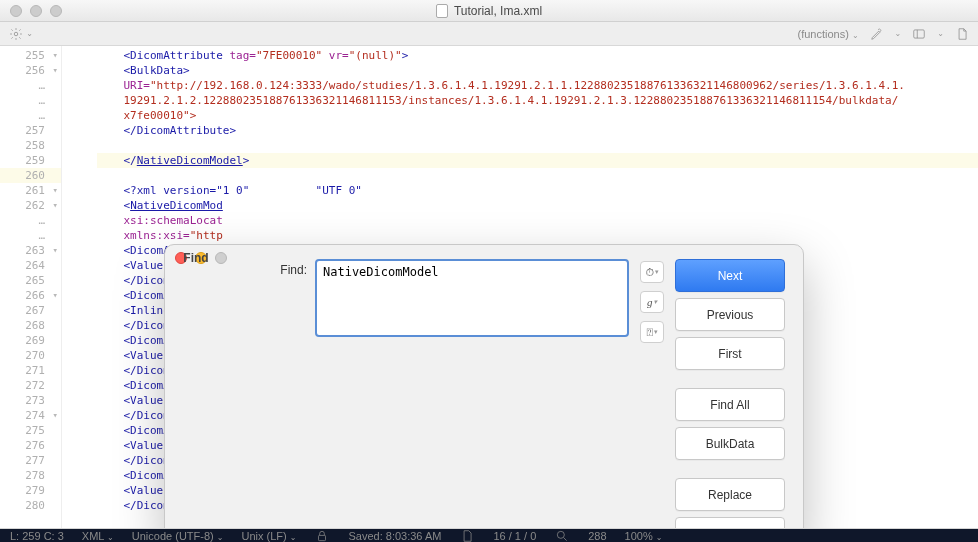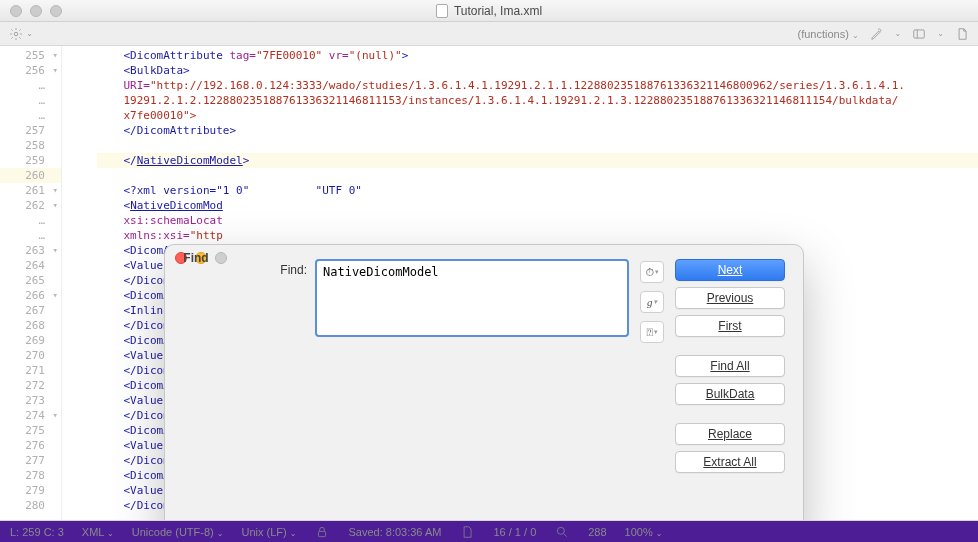--- a/index.html
+++ b/index.html
@@ -18,38 +18,38 @@
   .gutter div { height: 15px; line-height: 15px; padding-right: 16px; position: relative; }
   .gutter .fold::after { content: "▾"; position: absolute; right: 3px; top: 0; font-size: 9px; color: #b8b8b8; }
   .code { flex: 1; font-family: Menlo, Consolas, monospace; font-size: 11px; line-height: 15px; padding-top: 2px; padding-left: 4px; white-space: pre; color: #333; position: relative; }
   .code .row { height: 15px; }
   .hl-line { background: #fdfbe8; display: block; width: 100%; }
   .tag { color: #1a1aa8; }
   .attr { color: #9b2393; }
   .str { color: #b32d1e; }
   .text { color: #333; }
   .link { color: #1a1aa8; text-decoration: underline; }
-  .statusbar { height: 22px; background: #4c1d95; border-top: 1px solid #d5d5d5; display: flex; align-items: center; padding: 0 10px; color: #8a8a8a; font-size: 11px; gap: 18px; }
+  .statusbar { height: 14px; background: #0f172a; border-top: 1px solid #d5d5d5; display: flex; align-items: center; padding: 0 10px; color: #8a8a8a; font-size: 11px; gap: 18px; }
 
   
   .find-dialog { position: absolute; left: 164px; top: 198px; width: 640px; height: 294px; background: #f1f1f1; border: 1px solid #c8c8c8; border-radius: 10px; box-shadow: 0 20px 50px rgba(0,0,0,0.25); display: flex; }
   .find-titlebar { height: 26px; display: flex; align-items: center; padding-left: 10px; position: relative; }
   .find-traffic { display: flex; gap: 8px; }
   .ftl { width: 12px; height: 12px; border-radius: 6px; }
   .ftl.red { background: #ff5f57; border: 0.5px solid #e24640; }
   .ftl.yel { background: #febc2e; border: 0.5px solid #dca019; }
   .ftl.grn { background: #cfcfcf; border: 0.5px solid #b8b8b8; }
   .find-title { position: absolute; left:0; right:0; text-align:center; font-size: 12px; font-weight: 600; color:#444; pointer-events:none; }
   .find-body { flex:1; display: grid; grid-template-columns: 70px 1fr 30px 110px; grid-template-rows: auto auto auto auto; column-gap: 8px; row-gap: 10px; padding: 14px 18px 14px 10px; align-items: start; }
   .lbl { text-align: right; color: #333; font-size: 12px; padding-top: 4px; }
   .ta { width: 100%; height: 78px; border: 2px solid #5a8ed6; border-radius: 4px; background: #fff; padding: 4px 6px; font-family: Menlo, monospace; font-size: 12px; resize: none; outline: none; }
   .sidecol { display: flex; flex-direction: column; gap: 8px; align-items: center; padding-top: 2px; }
   .sidebtn { width: 24px; height: 22px; border: 1px solid #cfcfcf; border-radius: 4px; background: #fff; display:flex; align-items:center; justify-content:center; font-size: 11px; color:#555; }
   .btncol { display: flex; flex-direction: column; gap: 6px; }
-  .btn { height: 22px; border-radius: 4px; border: 1px solid #c8c8c8; background: #fff; font-size: 12px; color:#333; display:flex; align-items:center; justify-content:center; cursor:pointer; box-shadow: 0 1px 0 rgba(0,0,0,0.03); text-decoration: underline; }
+  .btn { height: 33px; border-radius: 4px; border: 1px solid #c8c8c8; background: #fff; font-size: 12px; color:#333; display:flex; align-items:center; justify-content:center; cursor:pointer; box-shadow: 0 1px 0 rgba(0,0,0,0.03); }
   .btn.primary { background: linear-gradient(#5ea0ff,#2f7af0); color:#fff; border-color:#2f6fd8; }
   .spacer6 { height: 6px; }
 
   .icon-svg { width:14px; height:14px; fill:none; stroke:#8a8a8a; stroke-width:1.3; }
   .tool-icon { width:16px; height:16px; display:inline-flex; align-items:center; justify-content:center; color:#8a8a8a; }
 </style>
 </head>
 <body>
 
 <div class="window">

